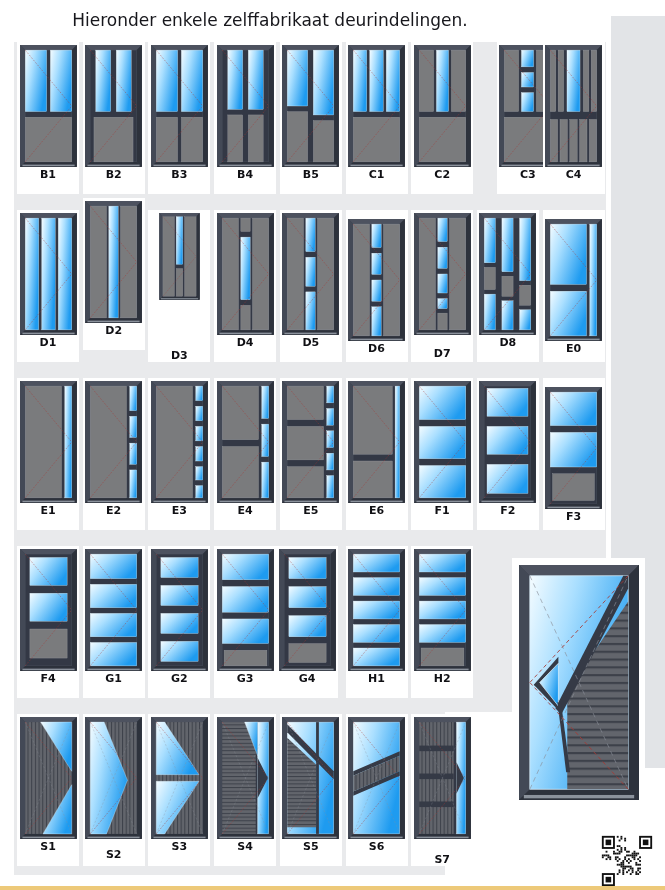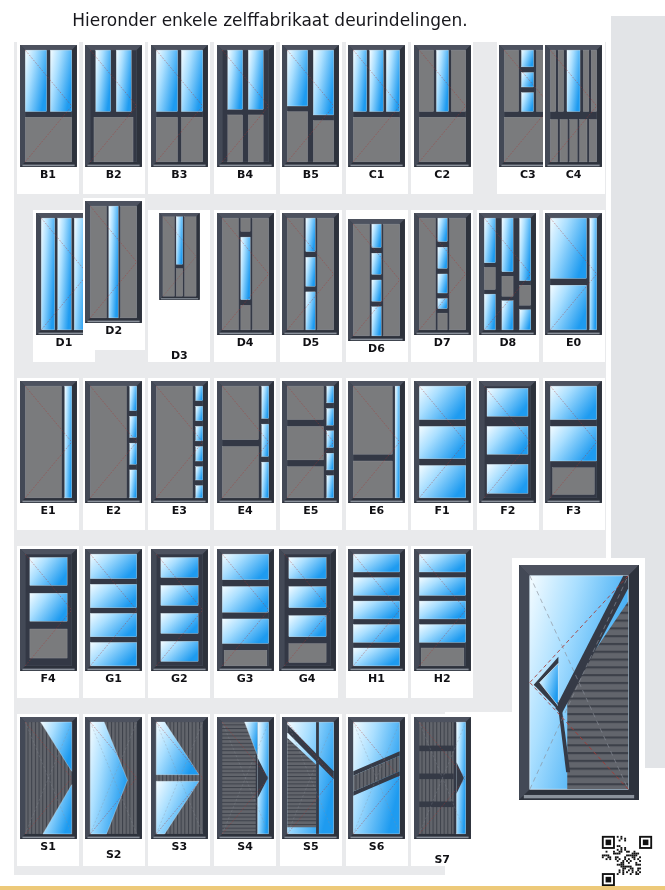--- a/index.html
+++ b/index.html
@@ -188,21 +188,21 @@
           <rect x="26.22" y="131.14" width="13.12" height="74.86" fill="#7a7b7d" stroke="#9b9ea3" stroke-width="0.6"></rect>
           <rect x="43.44" y="131.14" width="13.12" height="74.86" fill="#7a7b7d" stroke="#9b9ea3" stroke-width="0.6"></rect>
           <rect x="60.66" y="131.14" width="13.12" height="74.86" fill="#7a7b7d" stroke="#9b9ea3" stroke-width="0.6"></rect>
           <rect x="77.88" y="131.14" width="13.12" height="74.86" fill="#7a7b7d" stroke="#9b9ea3" stroke-width="0.6"></rect>
           <line x1="9" y1="9" x2="91" y2="107.5" stroke="#a83832" stroke-width="0.8" stroke-dasharray="3.2,2.4" opacity="0.9"></line>
           <line x1="9" y1="206" x2="91" y2="107.5" stroke="#a83832" stroke-width="0.8" stroke-dasharray="3.2,2.4" opacity="0.9"></line>
           <rect x="4" y="210.8" width="92" height="2.8" fill="#969ca6" opacity="0.9"></rect>
         </svg>
         <div class="door-label">C4</div>
       </div>
-      <div class="card" style="left: 17px; top: 210px; margin-left: 16px;">
+      <div class="card" style="left: 17px; top: 210px;">
         <svg width="57" height="122" viewBox="0 0 100 215">
           <rect x="0.5" y="0.5" width="99" height="214" fill="#3c414d" stroke="#272b33" stroke-width="1"></rect>
           <polygon points="0,0 100,0 91,9 9,9" fill="#4d525f"></polygon>
           <polygon points="0,0 9,9 9,206 0,215" fill="#434956"></polygon>
           <polygon points="100,0 100,215 91,206 91,9" fill="#2d323c"></polygon>
           <polygon points="0,215 9,206 91,206 100,215" fill="#2d323c"></polygon>
           <rect x="9" y="9" width="82" height="197" fill="#333845" stroke="#5a6070" stroke-width="0.4"></rect>
           <rect x="9" y="9" width="23.78" height="197" fill="url(#gradGlass)" stroke="#ddeffa" stroke-width="0.6"></rect>
           <rect x="38.11" y="9" width="23.78" height="197" fill="url(#gradGlass)" stroke="#ddeffa" stroke-width="0.6"></rect>
           <rect x="67.22" y="9" width="23.78" height="197" fill="url(#gradGlass)" stroke="#ddeffa" stroke-width="0.6"></rect>
@@ -298,21 +298,21 @@
           <rect x="41.8" y="60.22" width="16.4" height="37.43" fill="url(#gradGlass)" stroke="#ddeffa" stroke-width="0.6"></rect>
           <rect x="41.8" y="107.5" width="16.4" height="37.43" fill="url(#gradGlass)" stroke="#ddeffa" stroke-width="0.6"></rect>
           <rect x="41.8" y="154.78" width="16.4" height="51.22" fill="url(#gradGlass)" stroke="#ddeffa" stroke-width="0.6"></rect>
           <rect x="62.3" y="9" width="28.7" height="197" fill="#7a7b7d" stroke="#9b9ea3" stroke-width="0.6"></rect>
           <line x1="9" y1="9" x2="91" y2="107.5" stroke="#a83832" stroke-width="0.8" stroke-dasharray="3.2,2.4" opacity="0.9"></line>
           <line x1="9" y1="206" x2="91" y2="107.5" stroke="#a83832" stroke-width="0.8" stroke-dasharray="3.2,2.4" opacity="0.9"></line>
           <rect x="4" y="210.8" width="92" height="2.8" fill="#969ca6" opacity="0.9"></rect>
         </svg>
         <div class="door-label">D6</div>
       </div>
-      <div class="card" style="left: 411.2px; top: 210px;">
+      <div class="card" style="left: 411.2px; top: 210px; gap: 11px;">
         <svg width="57" height="122" viewBox="0 0 100 215">
           <rect x="0.5" y="0.5" width="99" height="214" fill="#3c414d" stroke="#272b33" stroke-width="1"></rect>
           <polygon points="0,0 100,0 91,9 9,9" fill="#4d525f"></polygon>
           <polygon points="0,0 9,9 9,206 0,215" fill="#434956"></polygon>
           <polygon points="100,0 100,215 91,206 91,9" fill="#2d323c"></polygon>
           <polygon points="0,215 9,206 91,206 100,215" fill="#2d323c"></polygon>
           <rect x="9" y="9" width="82" height="197" fill="#333845" stroke="#5a6070" stroke-width="0.4"></rect>
           <rect x="9" y="9" width="28.7" height="197" fill="#7a7b7d" stroke="#9b9ea3" stroke-width="0.6"></rect>
           <rect x="41.8" y="9" width="16.4" height="41.37" fill="url(#gradGlass)" stroke="#ddeffa" stroke-width="0.6"></rect>
           <rect x="41.8" y="60.22" width="16.4" height="37.43" fill="url(#gradGlass)" stroke="#ddeffa" stroke-width="0.6"></rect>
@@ -342,21 +342,21 @@
           <rect x="40.16" y="154.78" width="19.68" height="51.22" fill="url(#gradGlass)" stroke="#ddeffa" stroke-width="0.6"></rect>
           <rect x="71.32" y="9" width="19.68" height="110.32" fill="url(#gradGlass)" stroke="#ddeffa" stroke-width="0.6"></rect>
           <rect x="71.32" y="127.2" width="19.68" height="35.46" fill="#7a7b7d" stroke="#9b9ea3" stroke-width="0.6"></rect>
           <rect x="71.32" y="170.54" width="19.68" height="35.46" fill="url(#gradGlass)" stroke="#ddeffa" stroke-width="0.6"></rect>
           <line x1="9" y1="9" x2="91" y2="107.5" stroke="#a83832" stroke-width="0.8" stroke-dasharray="3.2,2.4" opacity="0.9"></line>
           <line x1="9" y1="206" x2="91" y2="107.5" stroke="#a83832" stroke-width="0.8" stroke-dasharray="3.2,2.4" opacity="0.9"></line>
           <rect x="4" y="210.8" width="92" height="2.8" fill="#969ca6" opacity="0.9"></rect>
         </svg>
         <div class="door-label">D8</div>
       </div>
-      <div class="card" style="left: 542.6px; top: 210px;">
+      <div class="card" style="left: 542.6px; top: 210px; justify-content: center;">
         <svg width="57" height="122" viewBox="0 0 100 215">
           <rect x="0.5" y="0.5" width="99" height="214" fill="#3c414d" stroke="#272b33" stroke-width="1"></rect>
           <polygon points="0,0 100,0 91,9 9,9" fill="#4d525f"></polygon>
           <polygon points="0,0 9,9 9,206 0,215" fill="#434956"></polygon>
           <polygon points="100,0 100,215 91,206 91,9" fill="#2d323c"></polygon>
           <polygon points="0,215 9,206 91,206 100,215" fill="#2d323c"></polygon>
           <rect x="9" y="9" width="82" height="197" fill="#333845" stroke="#5a6070" stroke-width="0.4"></rect>
           <rect x="9" y="9" width="63.96" height="106.38" fill="url(#gradGlass)" stroke="#ddeffa" stroke-width="0.6"></rect>
           <rect x="9" y="127.2" width="63.96" height="78.8" fill="url(#gradGlass)" stroke="#ddeffa" stroke-width="0.6"></rect>
           <rect x="78.7" y="9" width="12.3" height="197" fill="url(#gradGlass)" stroke="#ddeffa" stroke-width="0.6"></rect>
@@ -507,21 +507,21 @@
           <rect x="9" y="9" width="82" height="197" fill="#333845" stroke="#5a6070" stroke-width="0.4"></rect>
           <rect x="13.92" y="12.94" width="72.16" height="49.25" fill="url(#gradGlass)" stroke="#ddeffa" stroke-width="0.6"></rect>
           <rect x="13.92" y="79.92" width="72.16" height="49.25" fill="url(#gradGlass)" stroke="#ddeffa" stroke-width="0.6"></rect>
           <rect x="13.92" y="146.9" width="72.16" height="51.22" fill="url(#gradGlass)" stroke="#ddeffa" stroke-width="0.6"></rect>
           <line x1="9" y1="9" x2="91" y2="107.5" stroke="#a83832" stroke-width="0.8" stroke-dasharray="3.2,2.4" opacity="0.9"></line>
           <line x1="9" y1="206" x2="91" y2="107.5" stroke="#a83832" stroke-width="0.8" stroke-dasharray="3.2,2.4" opacity="0.9"></line>
           <rect x="4" y="210.8" width="92" height="2.8" fill="#969ca6" opacity="0.9"></rect>
         </svg>
         <div class="door-label">F2</div>
       </div>
-      <div class="card" style="left: 542.6px; top: 378px;">
+      <div class="card" style="left: 542.6px; top: 378px; justify-content: center;">
         <svg width="57" height="122" viewBox="0 0 100 215">
           <rect x="0.5" y="0.5" width="99" height="214" fill="#3c414d" stroke="#272b33" stroke-width="1"></rect>
           <polygon points="0,0 100,0 91,9 9,9" fill="#4d525f"></polygon>
           <polygon points="0,0 9,9 9,206 0,215" fill="#434956"></polygon>
           <polygon points="100,0 100,215 91,206 91,9" fill="#2d323c"></polygon>
           <polygon points="0,215 9,206 91,206 100,215" fill="#2d323c"></polygon>
           <rect x="9" y="9" width="82" height="197" fill="#333845" stroke="#5a6070" stroke-width="0.4"></rect>
           <rect x="9" y="9" width="82" height="59.1" fill="url(#gradGlass)" stroke="#ddeffa" stroke-width="0.6"></rect>
           <rect x="9" y="79.92" width="82" height="61.07" fill="url(#gradGlass)" stroke="#ddeffa" stroke-width="0.6"></rect>
           <rect x="13.1" y="152.81" width="73.8" height="47.28" fill="#7a7b7d" stroke="#9b9ea3" stroke-width="0.6"></rect>

